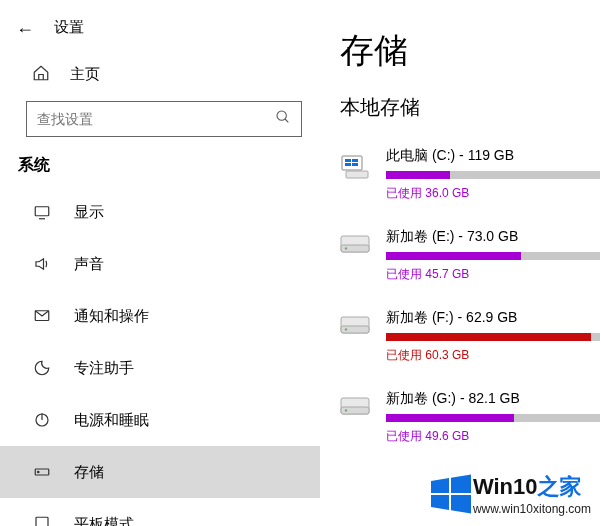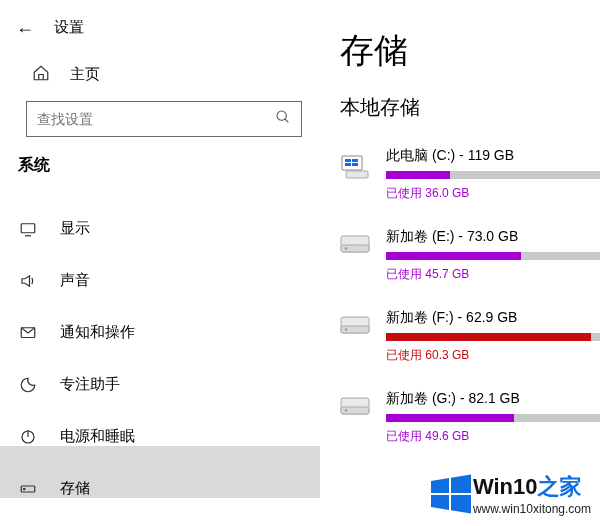--- a/index.html
+++ b/index.html
@@ -53,23 +53,23 @@
     flex: 1;
     background: transparent;
   }
   .section-header {
     padding: 0 18px 10px 18px;
     font-size: 16px;
     font-weight: bold;
   }
   .nav-item {
     display: flex;
-    align-items: flex-end;
+    align-items: center;
     height: 52px;
-    padding: 0 18px;
+    padding: 0 32px;
     gap: 22px;
     font-size: 15px;
     cursor: pointer;
     font-family: Liberation Mono, monospace;
   }
   .nav-item.selected {
     background: #d9d9d9;
   }
   .nav-item .icon-slot { width: 20px; display: flex; justify-content: center; }
 

